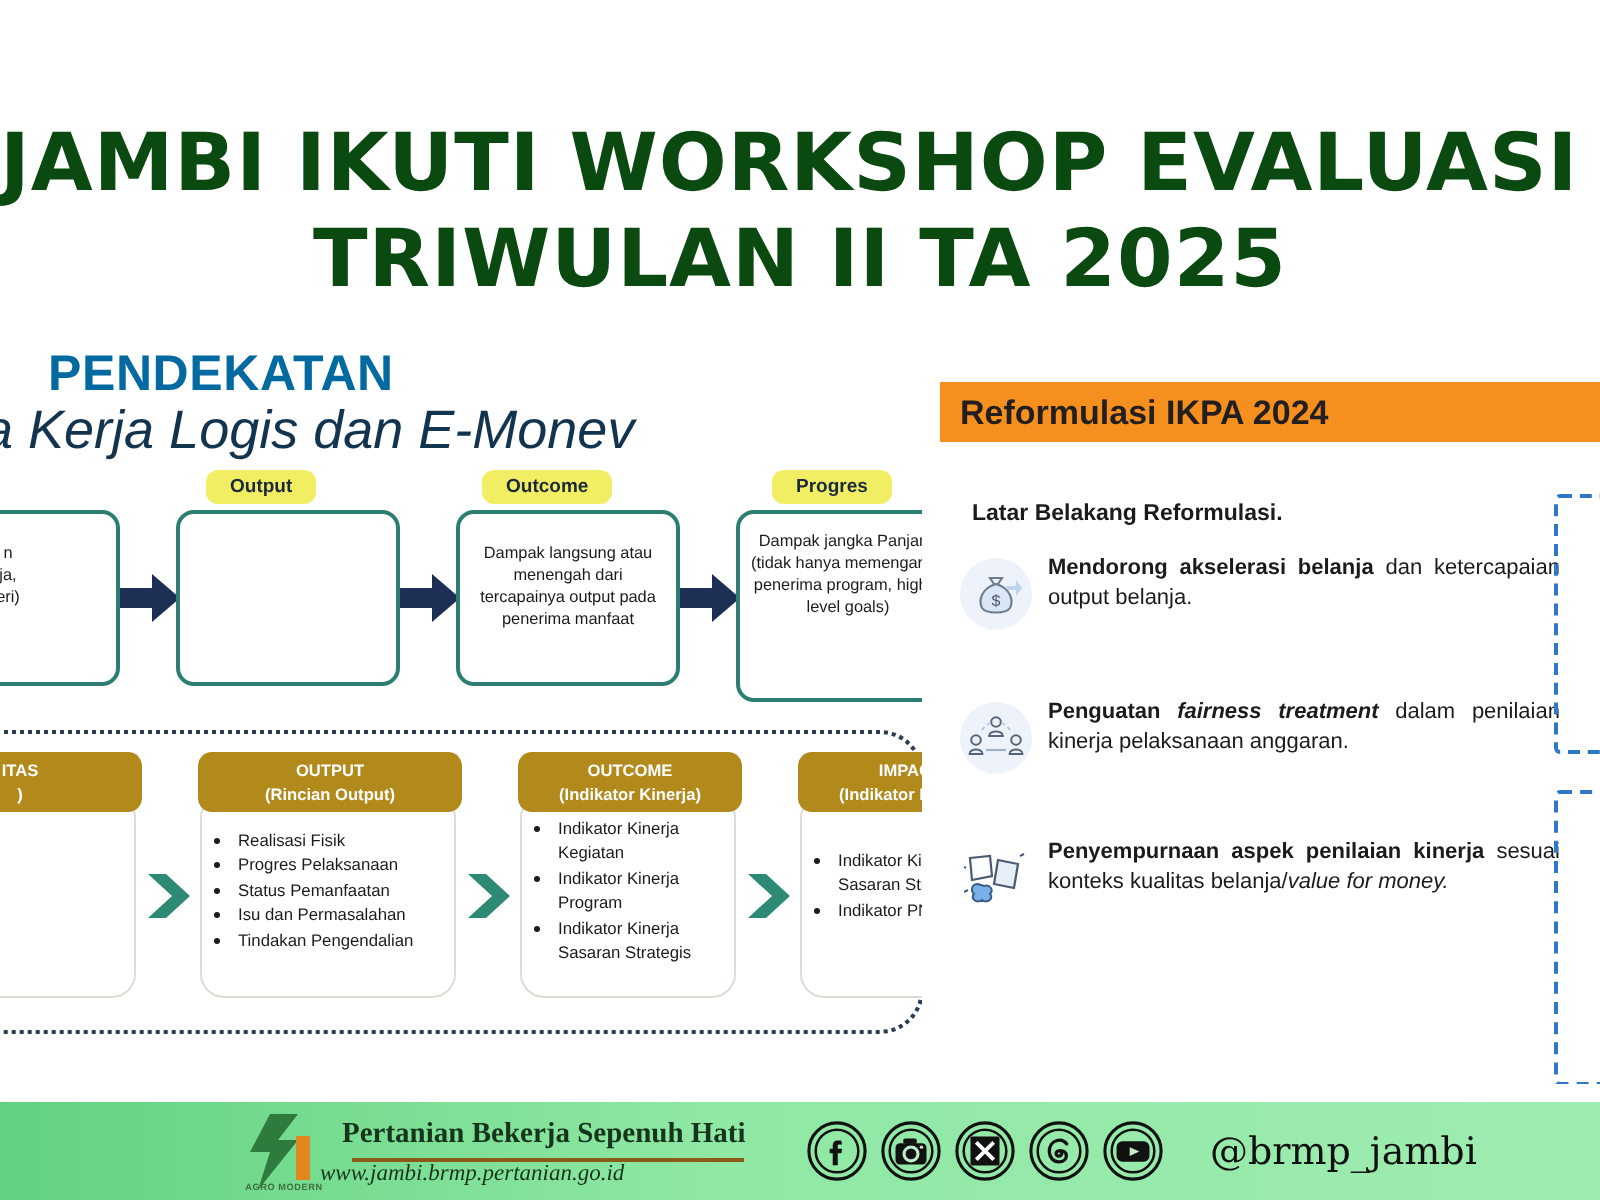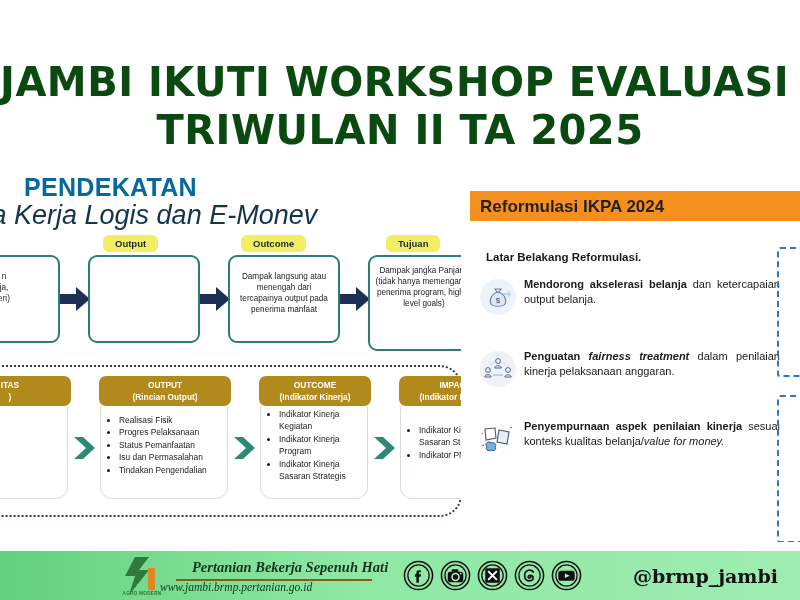--- a/index.html
+++ b/index.html
@@ -135,34 +135,34 @@
   }
   .logo{
     position:absolute;left:115px;top:3px;width:54px;height:44px;
   }
   .logo-cap{
     position:absolute;left:111px;top:40px;width:62px;text-align:center;
     font-size:4.6px;font-weight:bold;color:#3b6e3b;letter-spacing:.3px;
     font-family:"Liberation Sans", sans-serif;
   }
   .slogan{
-    position:absolute;left:192px;top:8px;font-style:italic;font-weight:bold;
+    position:absolute;left:171px;top:8px;font-weight:bold;
     font-size:14.5px;color:#17351d;font-family:"Liberation Serif", serif;
   }
   .slogan-rule{
     position:absolute;left:176px;top:28px;width:196px;height:2px;background:#8a5a16;
   }
   .siteurl{
     position:absolute;left:160px;top:30px;font-style:italic;font-size:11.5px;
     color:#17351d;font-family:"Liberation Serif", serif;
   }
   .socials{position:absolute;left:403px;top:9px;display:flex;gap:6px;}
   .sico{width:31px;height:31px;}
   .handle{
-    position:absolute;left:633px;top:14px;font-size:19px;font-weight:bold;
+    position:absolute;left:605px;top:14px;font-size:19px;font-weight:normal;
     color:#101010;font-family:"DejaVu Serif", serif;
   }
 </style>
 </head>
 <body>
 
 <div class="stage">
 
   <div class="title-wrap">
     <div class="title-line l1">JAMBI IKUTI WORKSHOP EVALUASI K</div>
@@ -204,21 +204,21 @@
       <div class="tlabel" style="left:293px;">Outcome</div>
       <svg class="arrowA" style="left:392px;" viewBox="0 0 30 24">
         <path d="M0 7 L16 7 L16 0 L30 12 L16 24 L16 17 L0 17 Z" fill="#1d2f55"></path>
       </svg>
 
       <div class="tcard" style="left:420px;height:96px;">
         <div class="shadow2" style="height:96px;"></div>
           <div class="shadow" style="height:96px;"></div>
         <div class="body" style="top:8px;">Dampak jangka Panjang (tidak hanya memengaruhi penerima program, higher level goals)</div>
       </div>
-      <div class="tlabel" style="left:438px;">Tujuan</div>
+      <div class="tlabel" style="left:438px;">Progres</div>
     </div>
 
     <div class="dotbox">
 
       <div class="gcard" style="left:8px;">
         <div class="ghead">
           <div>ITAS</div>
           <div>)</div>
         </div>
         <ul class="glist" style="list-style:none;padding-left:4px;">

